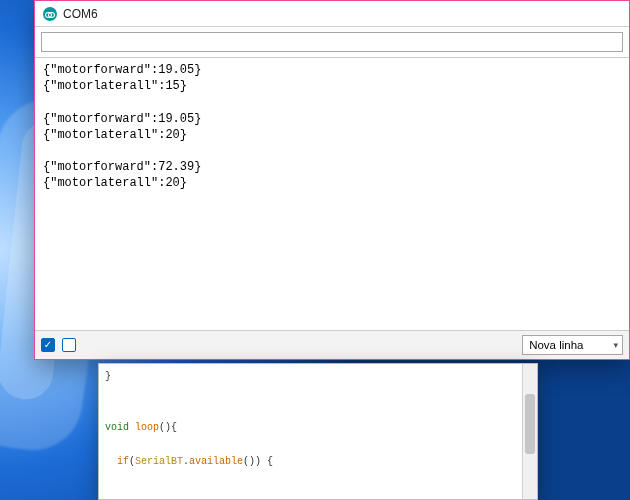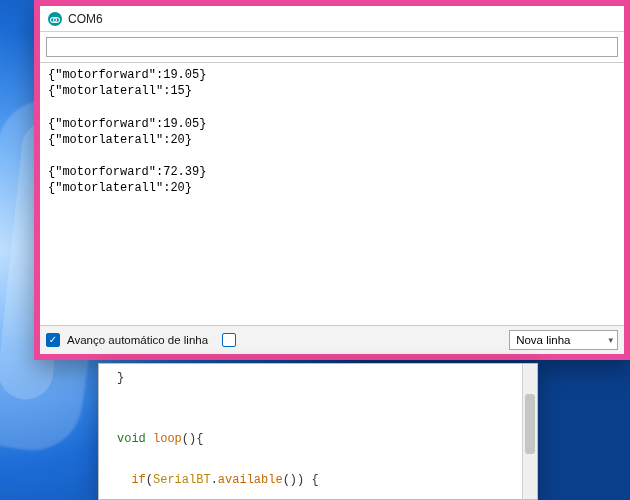--- a/index.html
+++ b/index.html
@@ -34,21 +34,21 @@
       border-radius:40px;
       background: rgba(255,255,255,0.18);
       transform: rotate(6deg);
     }
     .serial-window {
       position: absolute;
       left: 34px;
       top: 0;
       right: 0;
       background: #fff;
-      border: 6px solid #ec4899;
+      border: 1px solid #ec4899;
       box-shadow: 0 8px 24px rgba(0,0,0,0.35);
       display: flex;
       flex-direction: column;
       height: 360px;
     }
     .titlebar {
       display: flex;
       align-items: center;
       gap: 6px;
       padding: 4px 8px;
@@ -125,41 +125,41 @@
     .label { color:#111; margin-right:10px; }
     .spacer { flex:1; }
     .select-box {
       border: 1px solid #a6a6a6;
       background: #fff;
       height: 20px;
       display: flex;
       align-items: center;
       padding: 0 4px 0 6px;
       font-size: 11.5px;
-      gap:38px;
+      gap:30px;
     }
     .chevron {
       font-size: 9px;
       color:#555;
     }
     .code-window {
       position: absolute;
       left: 98px;
       top: 363px;
       width: 440px;
       height: 137px;
       background: #fff;
       border: 1px solid #bdbdbd;
       box-shadow: 0 6px 20px rgba(0,0,0,0.3);
       overflow:hidden;
     }
     .code-area {
       font-family: "Consolas", "Courier New", monospace;
-      font-size: 12px;
-      padding: 4px 18px;
+      font-size: 10px;
+      padding: 4px 6px;
       white-space: pre;
       line-height: 1.7;
       color:#333;
       position:relative;
       height:100%;
     }
     .code-area .kw { color: #1f7a1f; }
     .code-area .fn { color: #c96600; }
     .code-area .cls { color: #b9860b; }
     .code-area .pun { color: #333; }
@@ -194,21 +194,20 @@
   <div class="output-area" id="output">{"motorforward":19.05}
 {"motorlaterall":15}
 
 {"motorforward":19.05}
 {"motorlaterall":20}
 
 {"motorforward":72.39}
 {"motorlaterall":20}</div>
   <div class="bottom-bar">
     <span class="checkbox checked">✓</span>
-    <span class="label">Avanço automático de linha</span>
     <span class="checkbox"></span>
     <span class="spacer"></span>
     <div class="select-box">
       <span>Nova linha</span>
       <span class="chevron">▾</span>
     </div>
   </div>
 </div>
 
 <div class="code-window">

